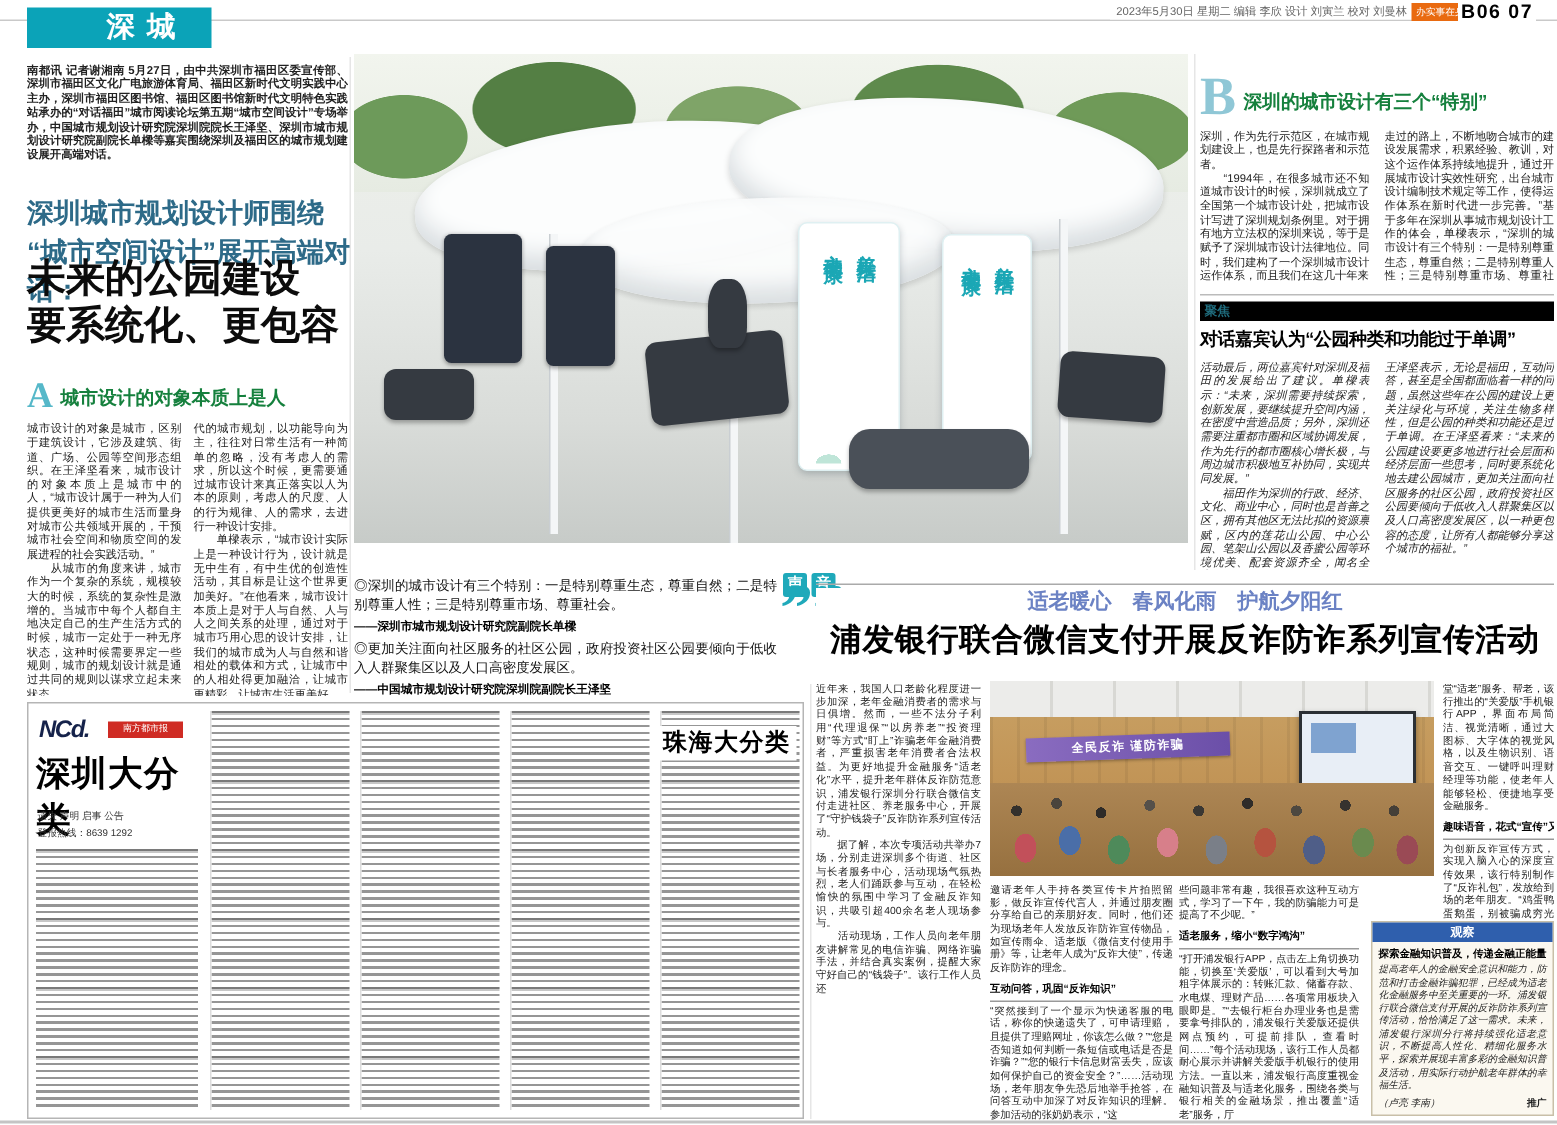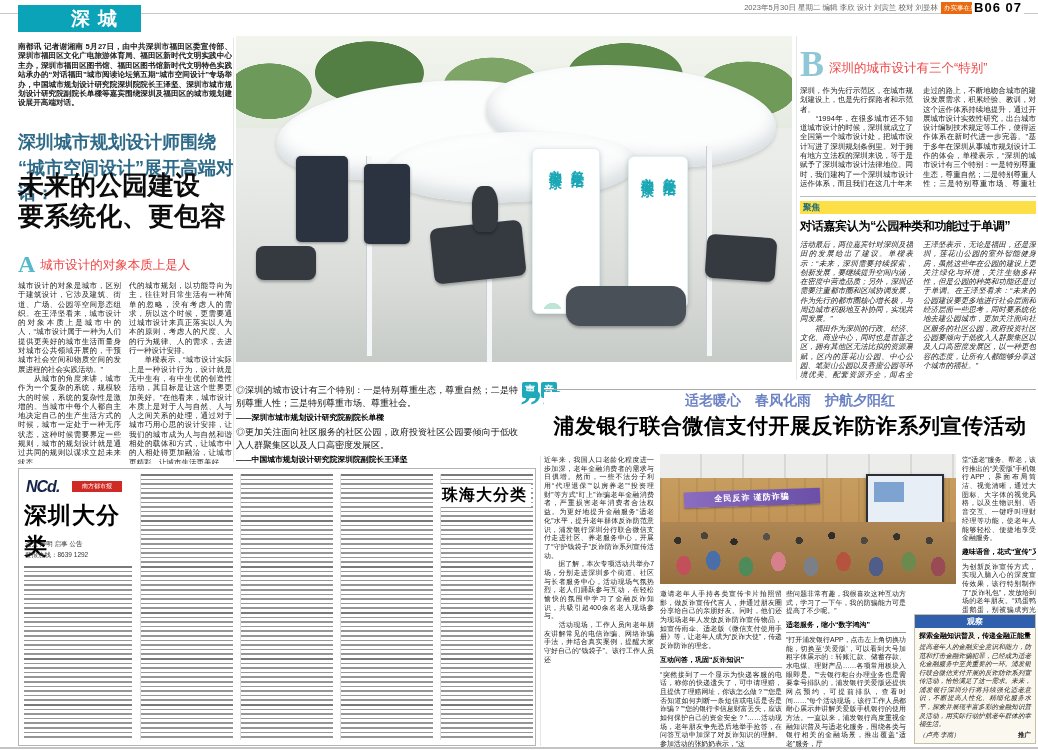--- a/index.html
+++ b/index.html
@@ -13,21 +13,21 @@
          font-size:19px;font-weight:900;letter-spacing:8px;text-align:center;line-height:27px;z-index:3;padding-left:37px;}
   .dateline{right:96px;top:3px;font-size:7.5px;color:#666;background:#fff;padding:0 4px;z-index:2;}
   .mastbadge{right:52px;top:2px;background:#e96a10;color:#fff;font-size:6.5px;padding:1.5px 3px;z-index:2;}
   .pageno{right:14px;top:0;font-size:13px;font-weight:900;letter-spacing:1px;color:#000;background:#fff;padding:0 2px;z-index:2;}
   
   .lead{left:18px;top:42px;width:214px;height:82px;font-size:7.6px;line-height:1.24;font-weight:600;color:#222;}
   .ovl{left:18px;top:130px;width:216px;font-size:18px;line-height:1.42;font-weight:800;color:#2d6a88;}
   .bigtitle{left:18px;top:170px;width:216px;font-size:26px;line-height:1.2;font-weight:900;color:#0c0c0c;}
   .sec-head{display:flex;align-items:flex-end;gap:5px;}
   .seclet{color:#56b8c9;font-weight:900;font-family:"Liberation Serif",serif;line-height:1;}
-  .sechd{font-weight:400;color:#ef4444;}
+  .sechd{font-weight:700;color:#15803d;}
   .a-head{left:18px;top:252px;width:216px;height:24px;}
   .a-head .seclet{font-size:24px;}
   .a-head .sechd{font-size:12.5px;padding-bottom:2px;}
   .bodycol{font-size:7.5px;line-height:1.24;color:#222;}
   .a1{left:18px;top:281px;width:103px;height:183px;}
   .a2{left:129px;top:281px;width:103px;height:183px;}
   .vr{width:1px;background:#e6e6e6;}
   
   .photo{left:236px;top:36px;width:556px;height:326px;overflow:hidden;background:linear-gradient(#eef1ea 0,#e9ece9 40%,#d9dcd9 75%,#c7cbc8 100%);}
   .trees{left:0;top:0;width:556px;height:92px;background:
@@ -56,21 +56,21 @@
   .vtagbox{left:522px;top:382px;display:flex;gap:3px;}
   .vtag{width:16px;height:16px;background:#1fa9ba;color:#fff;font-size:10px;font-weight:800;text-align:center;line-height:16px;border-radius:2px;}
   .vquotes{left:520px;top:384px;font-size:44px;font-weight:900;color:#1fa9ba;font-family:"Liberation Serif",serif;line-height:1;}
   
   .b-head{left:800px;top:44px;width:236px;height:38px;}
   .b-head .seclet{font-size:36px;color:#8fc7d6;}
   .b-head .sechd{font-size:12.5px;padding-bottom:5px;}
   .b1{left:800px;top:86px;width:113px;height:102px;}
   .b2{left:923px;top:86px;width:113px;height:102px;}
   .focusrule{left:800px;top:196px;width:236px;height:1px;background:#bbb;}
-  .kickbar{left:800px;top:201px;width:236px;height:13px;background:#fde047;}
+  .kickbar{left:800px;top:201px;width:236px;height:13px;background:#000000;}
   .kick{font-size:8.5px;font-weight:800;color:#1f6c7d;line-height:13px;padding-left:3px;}
   .focushd{left:800px;top:218px;width:238px;font-size:12px;font-weight:900;color:#000;letter-spacing:-.3px;}
   .f1{left:800px;top:240px;width:113px;height:140px;font-style:italic;}
   .f2{left:923px;top:240px;width:113px;height:140px;font-style:italic;}
   
   .bankrule{left:544px;top:389px;width:492px;height:1px;background:#aaa;}
   .bkovl{left:544px;top:392px;width:492px;text-align:center;font-size:14px;font-weight:800;color:#6b82c4;background:#fff;font-family:Liberation Mono, monospace;}
   .bkhead{left:544px;top:412px;width:492px;text-align:center;font-size:21px;font-weight:900;color:#000;
           font-family:"Liberation Serif",serif;letter-spacing:.5px;}
   .smallcol{font-size:6.9px;line-height:1.26;color:#222;}
@@ -196,21 +196,21 @@
 　　“1994年，在很多城市还不知道城市设计的时候，深圳就成立了全国第一个城市设计处，把城市设计写进了深圳规划条例里。对于拥有地方立法权的深圳来说，等于是赋予了深圳城市设计法律地位。同时，我们建构了一个深圳城市设计运作体系，而且我们在这几十年来</div>
   <div class="abs bodycol txt b2">走过的路上，不断地吻合城市的建设发展需求，积累经验、教训，对这个运作体系持续地提升，通过开展城市设计实效性研究，出台城市设计编制技术规定等工作，使得运作体系在新时代进一步完善。”基于多年在深圳从事城市规划设计工作的体会，单樑表示，“深圳的城市设计有三个特别：一是特别尊重生态，尊重自然；二是特别尊重人性；三是特别尊重市场、尊重社会。”</div>
 
   <div class="abs focusrule"></div>
   <div class="abs kickbar">
     <div class="kick">聚焦</div>
   </div>
   <div class="abs focushd">对话嘉宾认为“公园种类和功能过于单调”</div>
   <div class="abs bodycol txt f1">活动最后，两位嘉宾针对深圳及福田的发展给出了建议。单樑表示：“未来，深圳需要持续探索，创新发展，要继续提升空间内涵，在密度中营造品质；另外，深圳还需要注重都市圈和区域协调发展，作为先行的都市圈核心增长极，与周边城市积极地互补协同，实现共同发展。”
 　　福田作为深圳的行政、经济、文化、商业中心，同时也是首善之区，拥有其他区无法比拟的资源禀赋，区内的莲花山公园、中心公园、笔架山公园以及香蜜公园等环境优美、配套资源齐全，闻名全市。</div>
-  <div class="abs bodycol txt f2">王泽坚表示，无论是福田，还是深圳，莲花山公园的室外智能健身房，虽然这些年在公园的建设上更关注绿化与环境，关注生物多样性，但是公园的种类和功能还是过于单调。在王泽坚看来：“未来的公园建设要更多地进行社会层面和经济层面一些思考，同时要系统化地去建公园城市，更加关注面向社区服务的社区公园，政府投资社区公园要倾向于低收入人群聚集区以及人口高密度发展区，以一种更包容的态度，让所有人都能够分享这个城市的福祉。”</div>
+  <div class="abs bodycol txt f2">王泽坚表示，无论是福田，互动问答，甚至是全国都面临着一样的问题，虽然这些年在公园的建设上更关注绿化与环境，关注生物多样性，但是公园的种类和功能还是过于单调。在王泽坚看来：“未来的公园建设要更多地进行社会层面和经济层面一些思考，同时要系统化地去建公园城市，更加关注面向社区服务的社区公园，政府投资社区公园要倾向于低收入人群聚集区以及人口高密度发展区，以一种更包容的态度，让所有人都能够分享这个城市的福祉。”</div>
 
   <div class="abs bankrule"></div>
   <div class="abs bkovl">适老暖心　春风化雨　护航夕阳红</div>
   <div class="abs bkhead">浦发银行联合微信支付开展反诈防诈系列宣传活动</div>
   <div class="abs vr" style="left:540px;top:456px;height:290px;"></div>
   <div class="abs smallcol txt bk-intro">近年来，我国人口老龄化程度进一步加深，老年金融消费者的需求与日俱增。然而，一些不法分子利用“代理退保”“以房养老”“投资理财”等方式“盯上”诈骗老年金融消费者，严重损害老年消费者合法权益。为更好地提升金融服务“适老化”水平，提升老年群体反诈防范意识，浦发银行深圳分行联合微信支付走进社区、养老服务中心，开展了“守护钱袋子”反诈防诈系列宣传活动。
 　　据了解，本次专项活动共举办7场，分别走进深圳多个街道、社区与长者服务中心，活动现场气氛热烈，老人们踊跃参与互动，在轻松愉快的氛围中学习了金融反诈知识，共吸引超400余名老人现场参与。
 　　活动现场，工作人员向老年朋友讲解常见的电信诈骗、网络诈骗手法，并结合真实案例，提醒大家守好自己的“钱袋子”。该行工作人员还</div>
 
   <div class="abs bkphoto">

